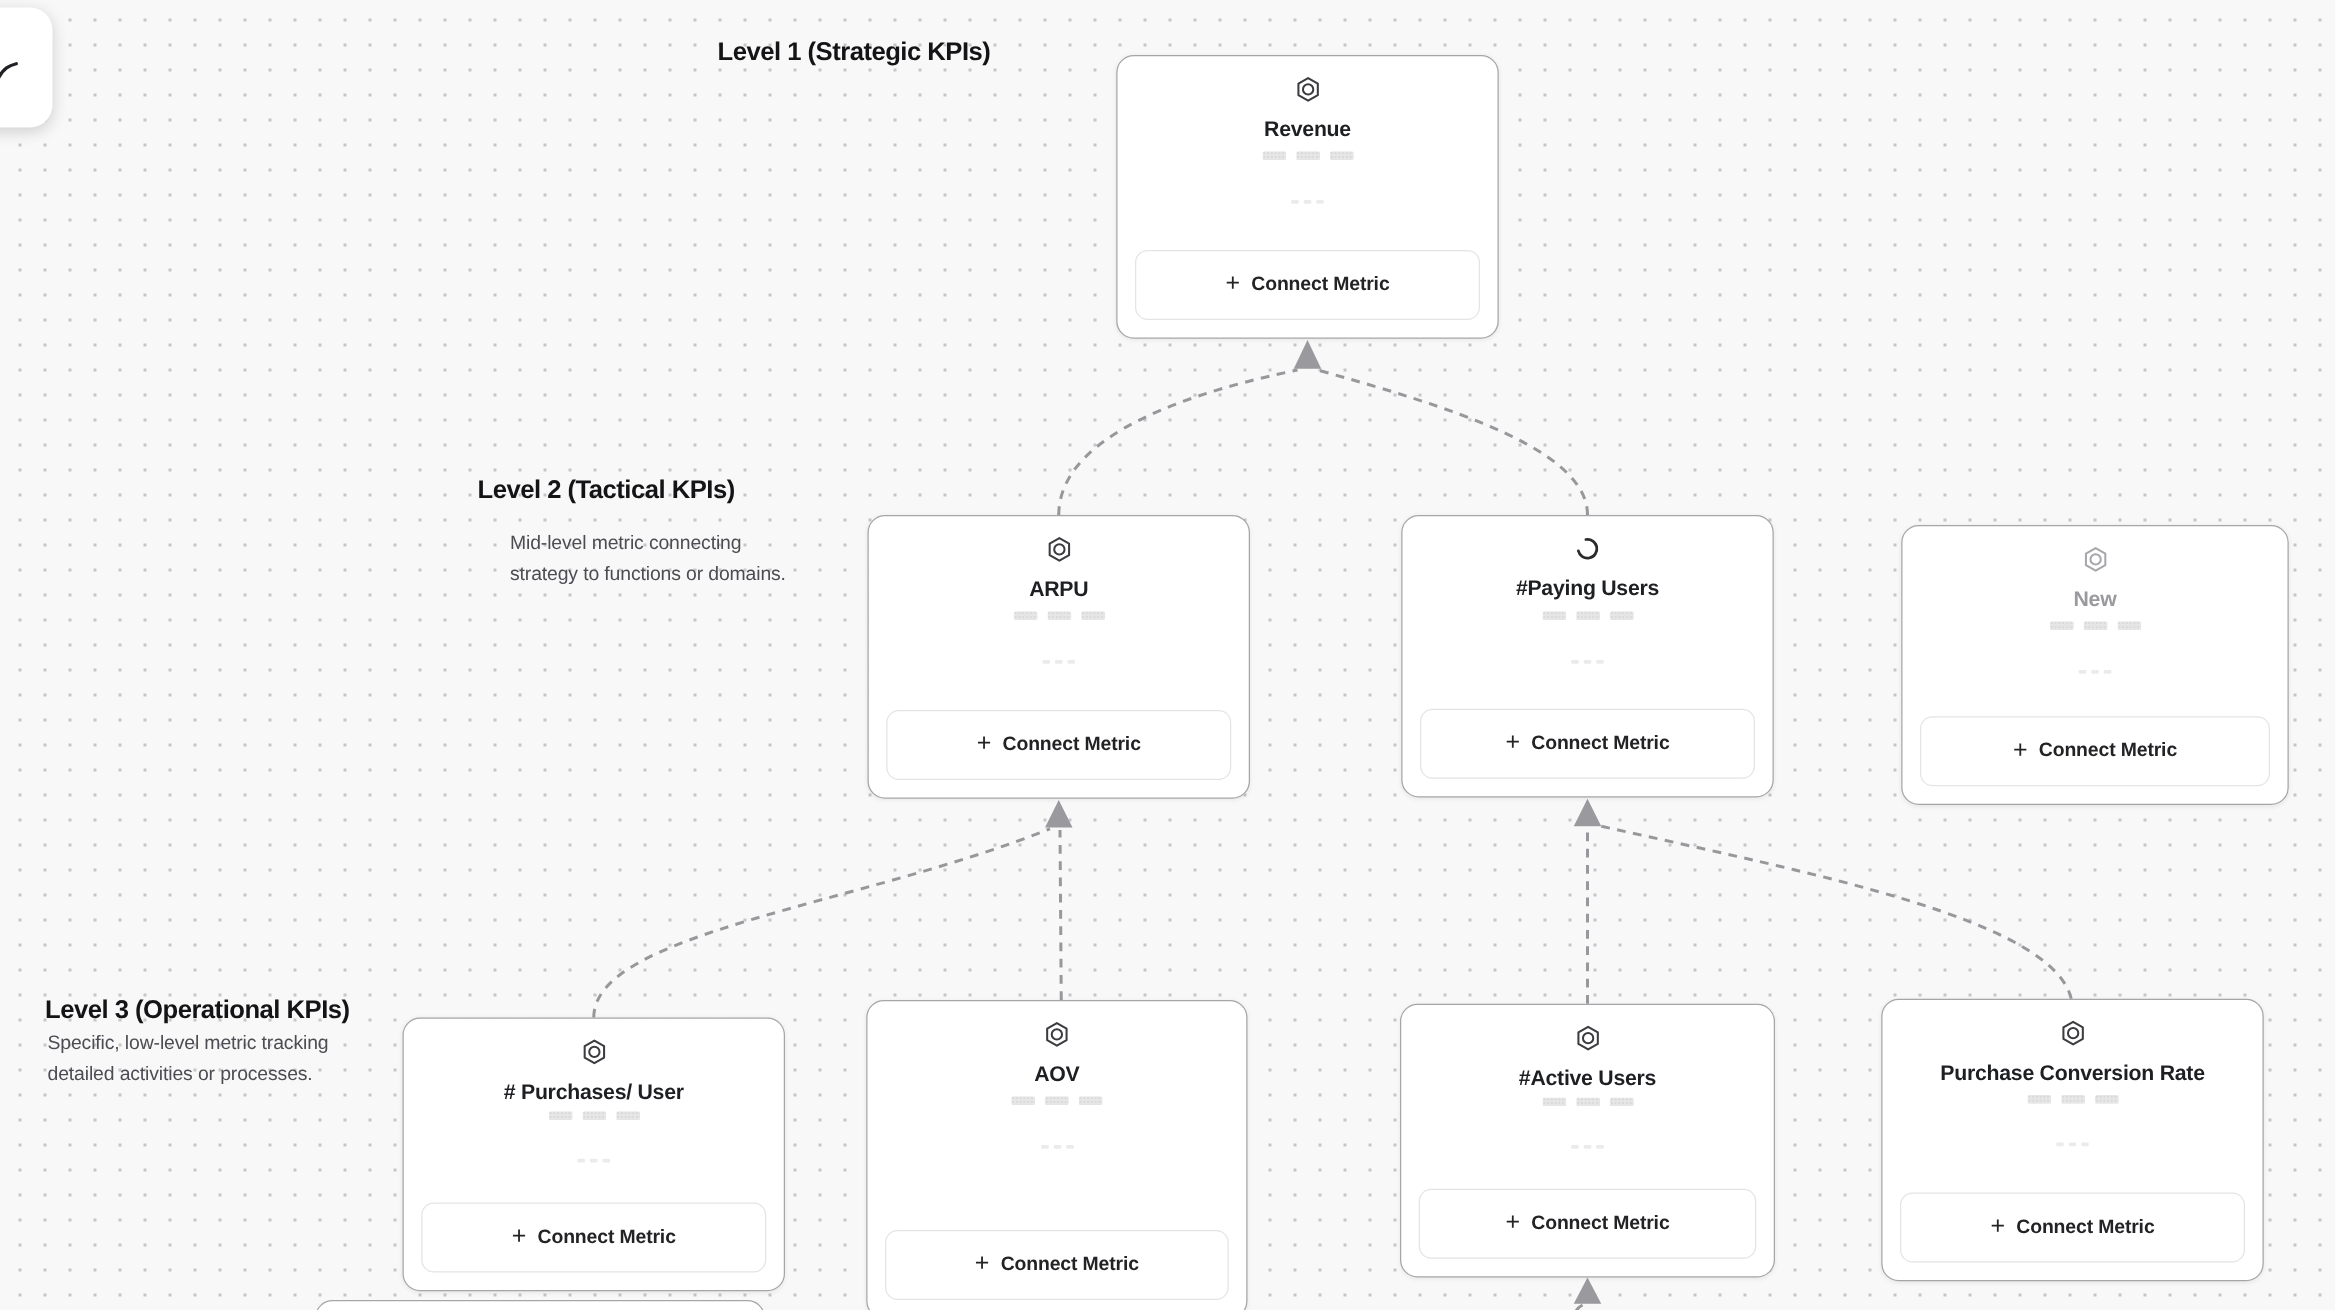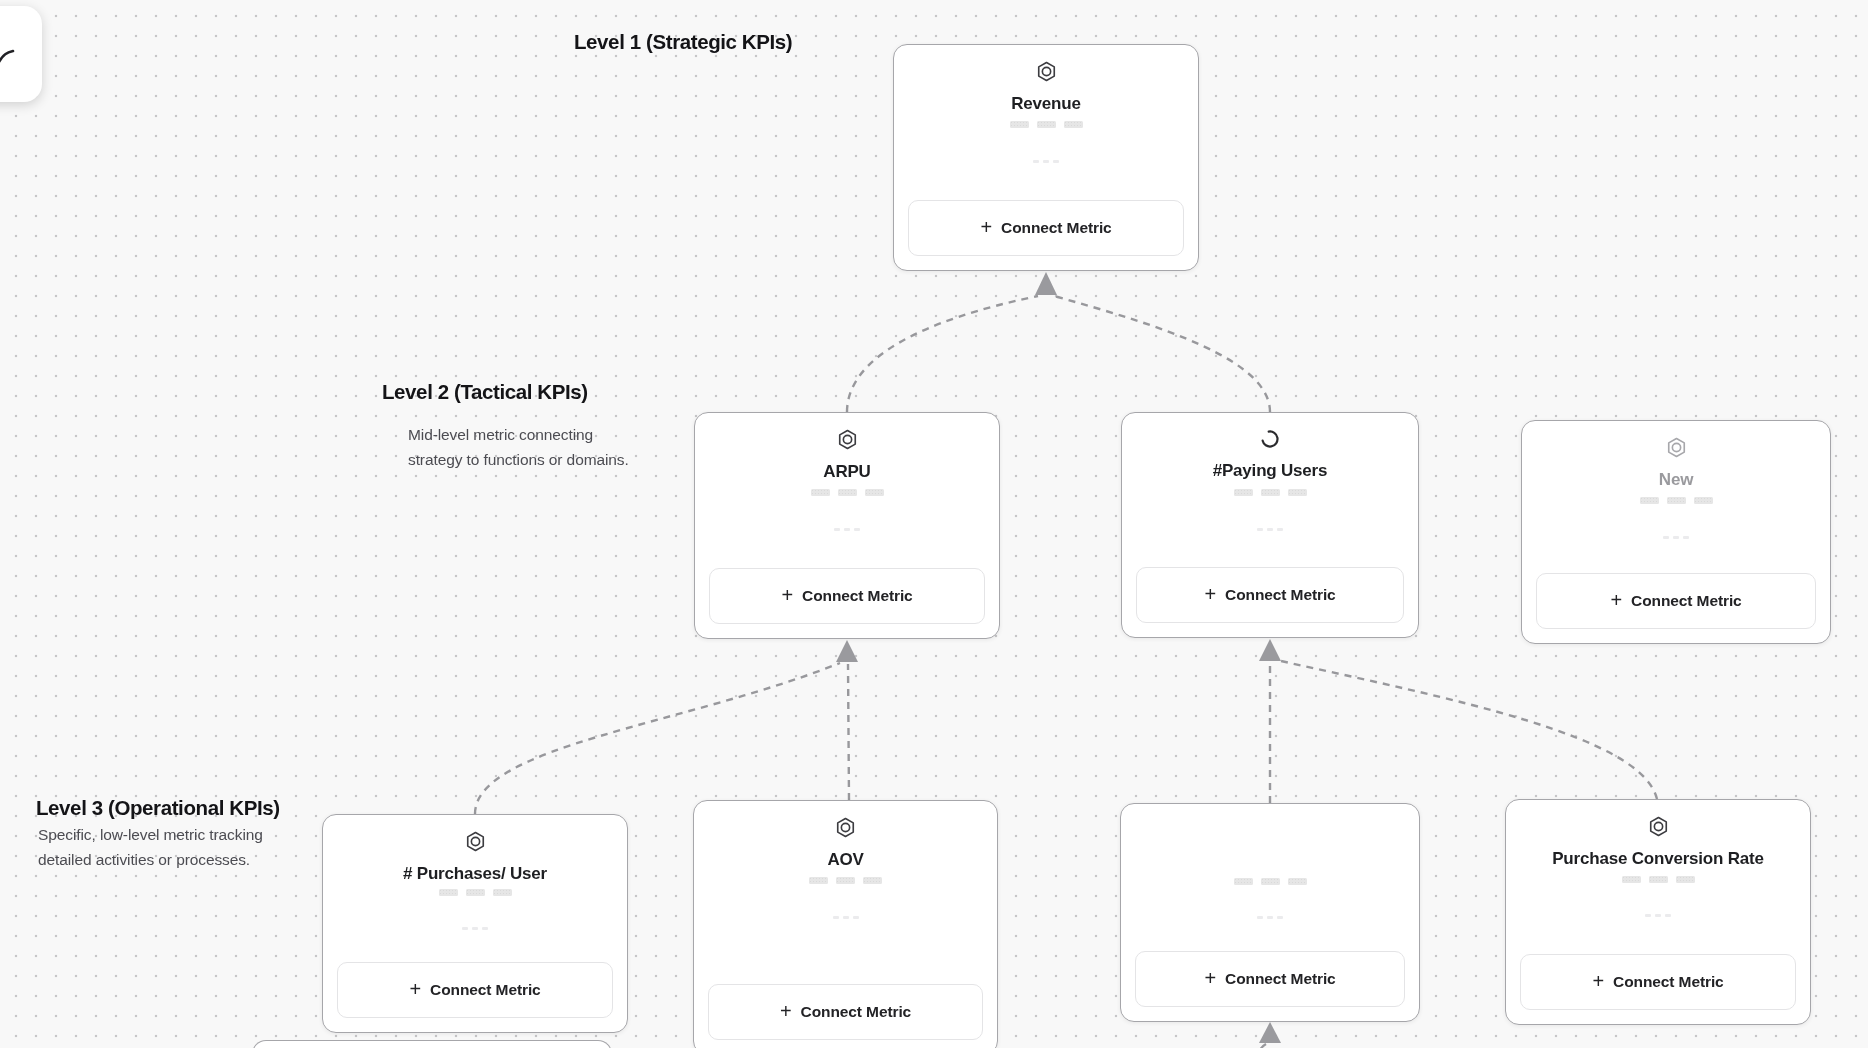--- a/index.html
+++ b/index.html
@@ -260,20 +260,27 @@
         <span class="sk-dash"></span>
         <span class="sk-dash"></span>
       </div>
     <div class="connect-btn">
       <span class="plus">+</span>
       <span class="lbl">Connect Metric</span>
     </div>
   </div>
 
   <div class="card" style="left:1120px;top:803px;width:300px;height:219px;">
+    <div class="card-header">
+      <svg class="metric-icon" width="23" height="23" viewBox="0 0 24 24">
+        <path d="M12 2.6 20.1 7.2 V16.8 L12 21.4 3.9 16.8 V7.2 Z" stroke-width="1.7" stroke-linejoin="round"></path>
+        <circle cx="12" cy="12" r="4.3" stroke-width="1.7"></circle>
+      </svg>
+      <span class="card-title">#Active Users</span>
+    </div>
     <div class="sk-row sk-bars" style="top:74px;">
         <span class="sk-bar"></span>
         <span class="sk-bar"></span>
         <span class="sk-bar"></span>
       </div>
     <div class="sk-row sk-dashes" style="top:112px;">
         <span class="sk-dash"></span>
         <span class="sk-dash"></span>
         <span class="sk-dash"></span>
       </div>

